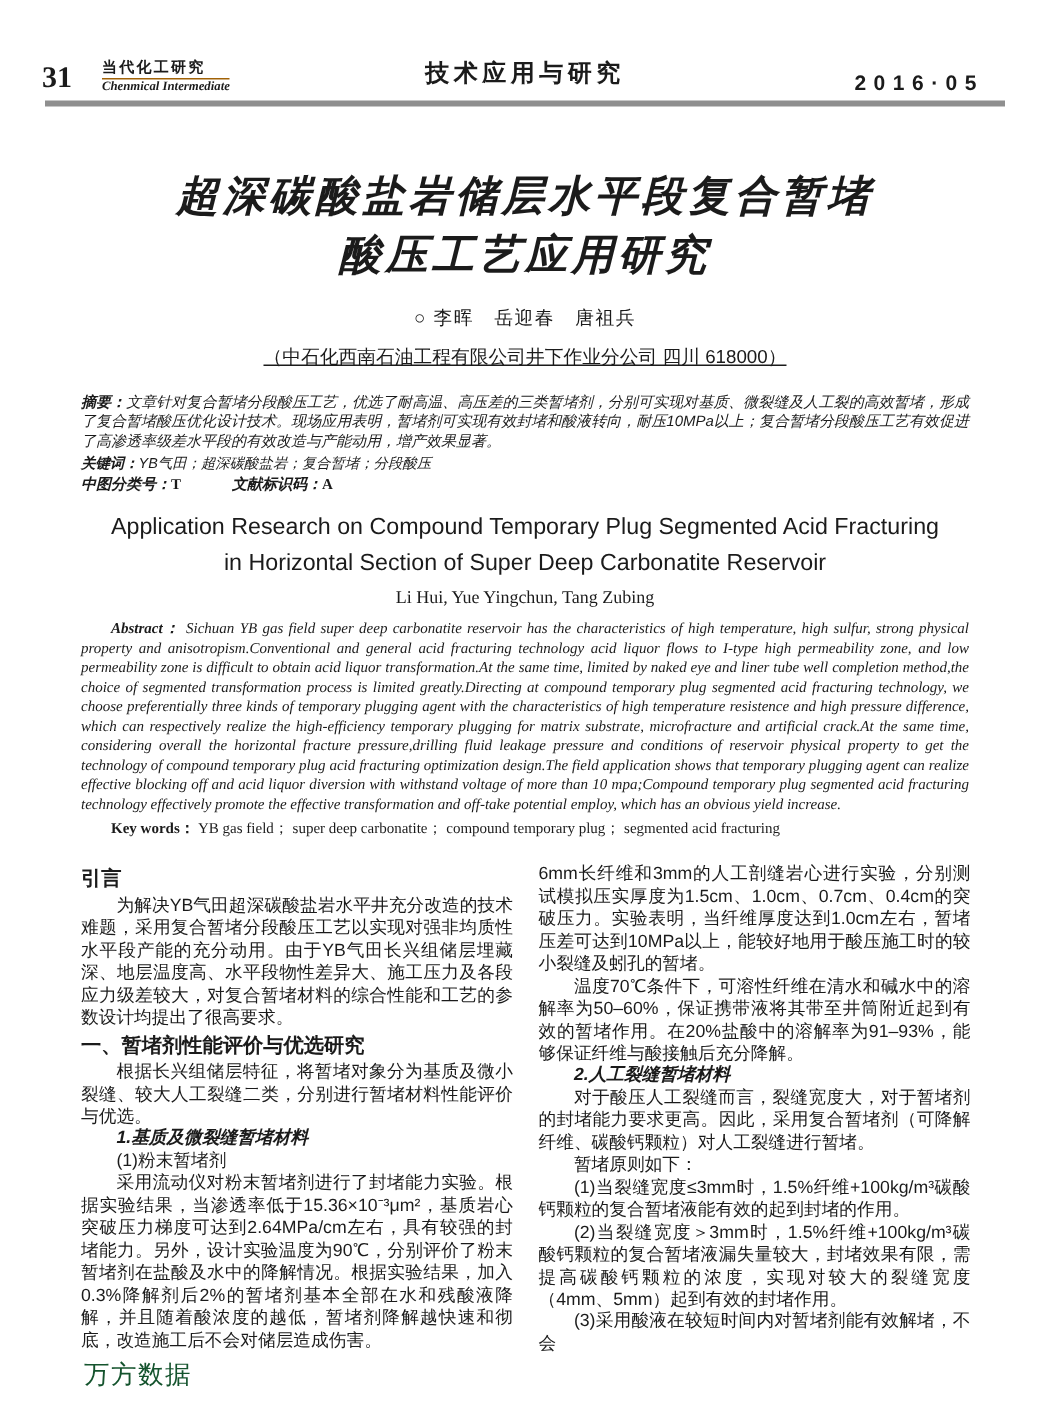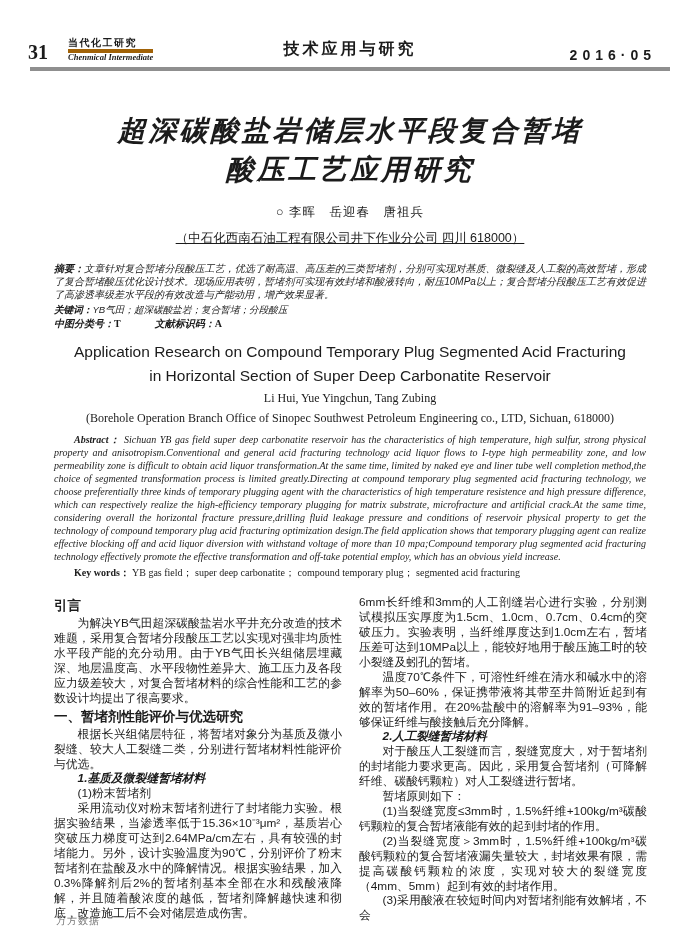--- a/index.html
+++ b/index.html
@@ -24,21 +24,21 @@
   .pagenum {
     font-family: "Liberation Serif", serif;
     font-weight: bold;
     font-size: 20px;
     line-height: 1;
     text-align: right;
   }
   .logo { margin-left: 20px; line-height: 1.1; }
   .logo-cn {
     font-size: 10px; font-weight: bold; letter-spacing: 1.5px;
-    padding-bottom: 1px; border-bottom: 4px solid #a16207;
+    padding-bottom: 1px; border-bottom: 1px solid #a16207;
   }
   .logo-en {
     font-family: "Liberation Serif", serif;
     font-style: italic; font-weight: bold;
     font-size: 8.5px; white-space: nowrap;
   }
   .col-title {
     position: absolute; left: 50%; bottom: 2px;
     transform: translateX(-50%);
     font-size: 16px; font-weight: bold; letter-spacing: 3px;
@@ -118,21 +118,21 @@
     margin: 3px 0 2px 0; text-indent: 0; line-height: 16px;
   }
   .colmn .sub {
     font-weight: bold; font-style: italic; text-indent: 2em;
     margin: 0;
   }
 
   
   .footer {
     position: absolute; left: 56px; bottom: 16px;
-    font-size: 10px; color: #737373; letter-spacing: 1px;
+    font-size: 17px; color: #14532d; letter-spacing: 1px;
   }
 </style>
 </head>
 <body>
 
 <div class="page">
 
   <div class="jheader">
     <div class="pagenum">31</div>
     <div class="logo">
@@ -153,21 +153,20 @@
 
     <p class="abs-cn"><span class="lbl">摘要：</span><span>文章针对复合暂堵分段酸压工艺，优选了耐高温、高压差的三类暂堵剂，分别可实现对基质、微裂缝及人工裂的高效暂堵，形成了复合暂堵酸压优化设计技术。现场应用表明，暂堵剂可实现有效封堵和酸液转向，耐压10MPa以上；复合暂堵分段酸压工艺有效促进了高渗透率级差水平段的有效改造与产能动用，增产效果显著。</span></p>
 
     <p class="kw-cn"><span class="lbl">关键词：</span><span>YB气田；超深碳酸盐岩；复合暂堵；分段酸压</span></p>
 
     <p class="clc"><span class="lbl">中图分类号：</span><span class="val">T</span><span class="gap"></span><span class="lbl">文献标识码：</span><span class="val">A</span></p>
 
     <h2 class="title-en"><span>Application Research on Compound Temporary Plug Segmented Acid Fracturing</span><br><span>in Horizontal Section of Super Deep Carbonatite Reservoir</span></h2>
 
     <div class="authors-en">Li Hui, Yue Yingchun, Tang Zubing</div>
-    <div class="affil-en">(Borehole Operation Branch Office of Sinopec Southwest Petroleum Engineering co., LTD, Sichuan, 618000)</div>
 
     <p class="abs-en"><span class="indent"></span><span class="lbl">Abstract：</span> <span>Sichuan YB gas field super deep carbonatite reservoir has the characteristics of high temperature, high sulfur, strong physical property and anisotropism.Conventional and general acid fracturing technology acid liquor flows to I-type high permeability zone, and low permeability zone is difficult to obtain acid liquor transformation.At the same time, limited by naked eye and liner tube well completion method,the choice of segmented transformation process is limited greatly.Directing at compound temporary plug segmented acid fracturing technology, we choose preferentially three kinds of temporary plugging agent with the characteristics of high temperature resistence and high pressure difference, which can respectively realize the high-efficiency temporary plugging for matrix substrate, microfracture and artificial crack.At the same time, considering overall the horizontal fracture pressure,drilling fluid leakage pressure and conditions of reservoir physical property to get the technology of compound temporary plug acid fracturing optimization design.The field application shows that temporary plugging agent can realize effective blocking off and acid liquor diversion with withstand voltage of more than 10 mpa;Compound temporary plug segmented acid fracturing technology effectively promote the effective transformation and off-take potential employ, which has an obvious yield increase.</span></p>
 
     <p class="kw-en"><span class="lbl">Key words：</span> <span>YB gas field；  super deep carbonatite；  compound temporary plug；  segmented acid fracturing</span></p>
 
     <div class="columns">
 
       <div class="colmn">
         <div class="hsec">引言</div>
         <p>为解决YB气田超深碳酸盐岩水平井充分改造的技术难题，采用复合暂堵分段酸压工艺以实现对强非均质性水平段产能的充分动用。由于YB气田长兴组储层埋藏深、地层温度高、水平段物性差异大、施工压力及各段应力级差较大，对复合暂堵材料的综合性能和工艺的参数设计均提出了很高要求。</p>

